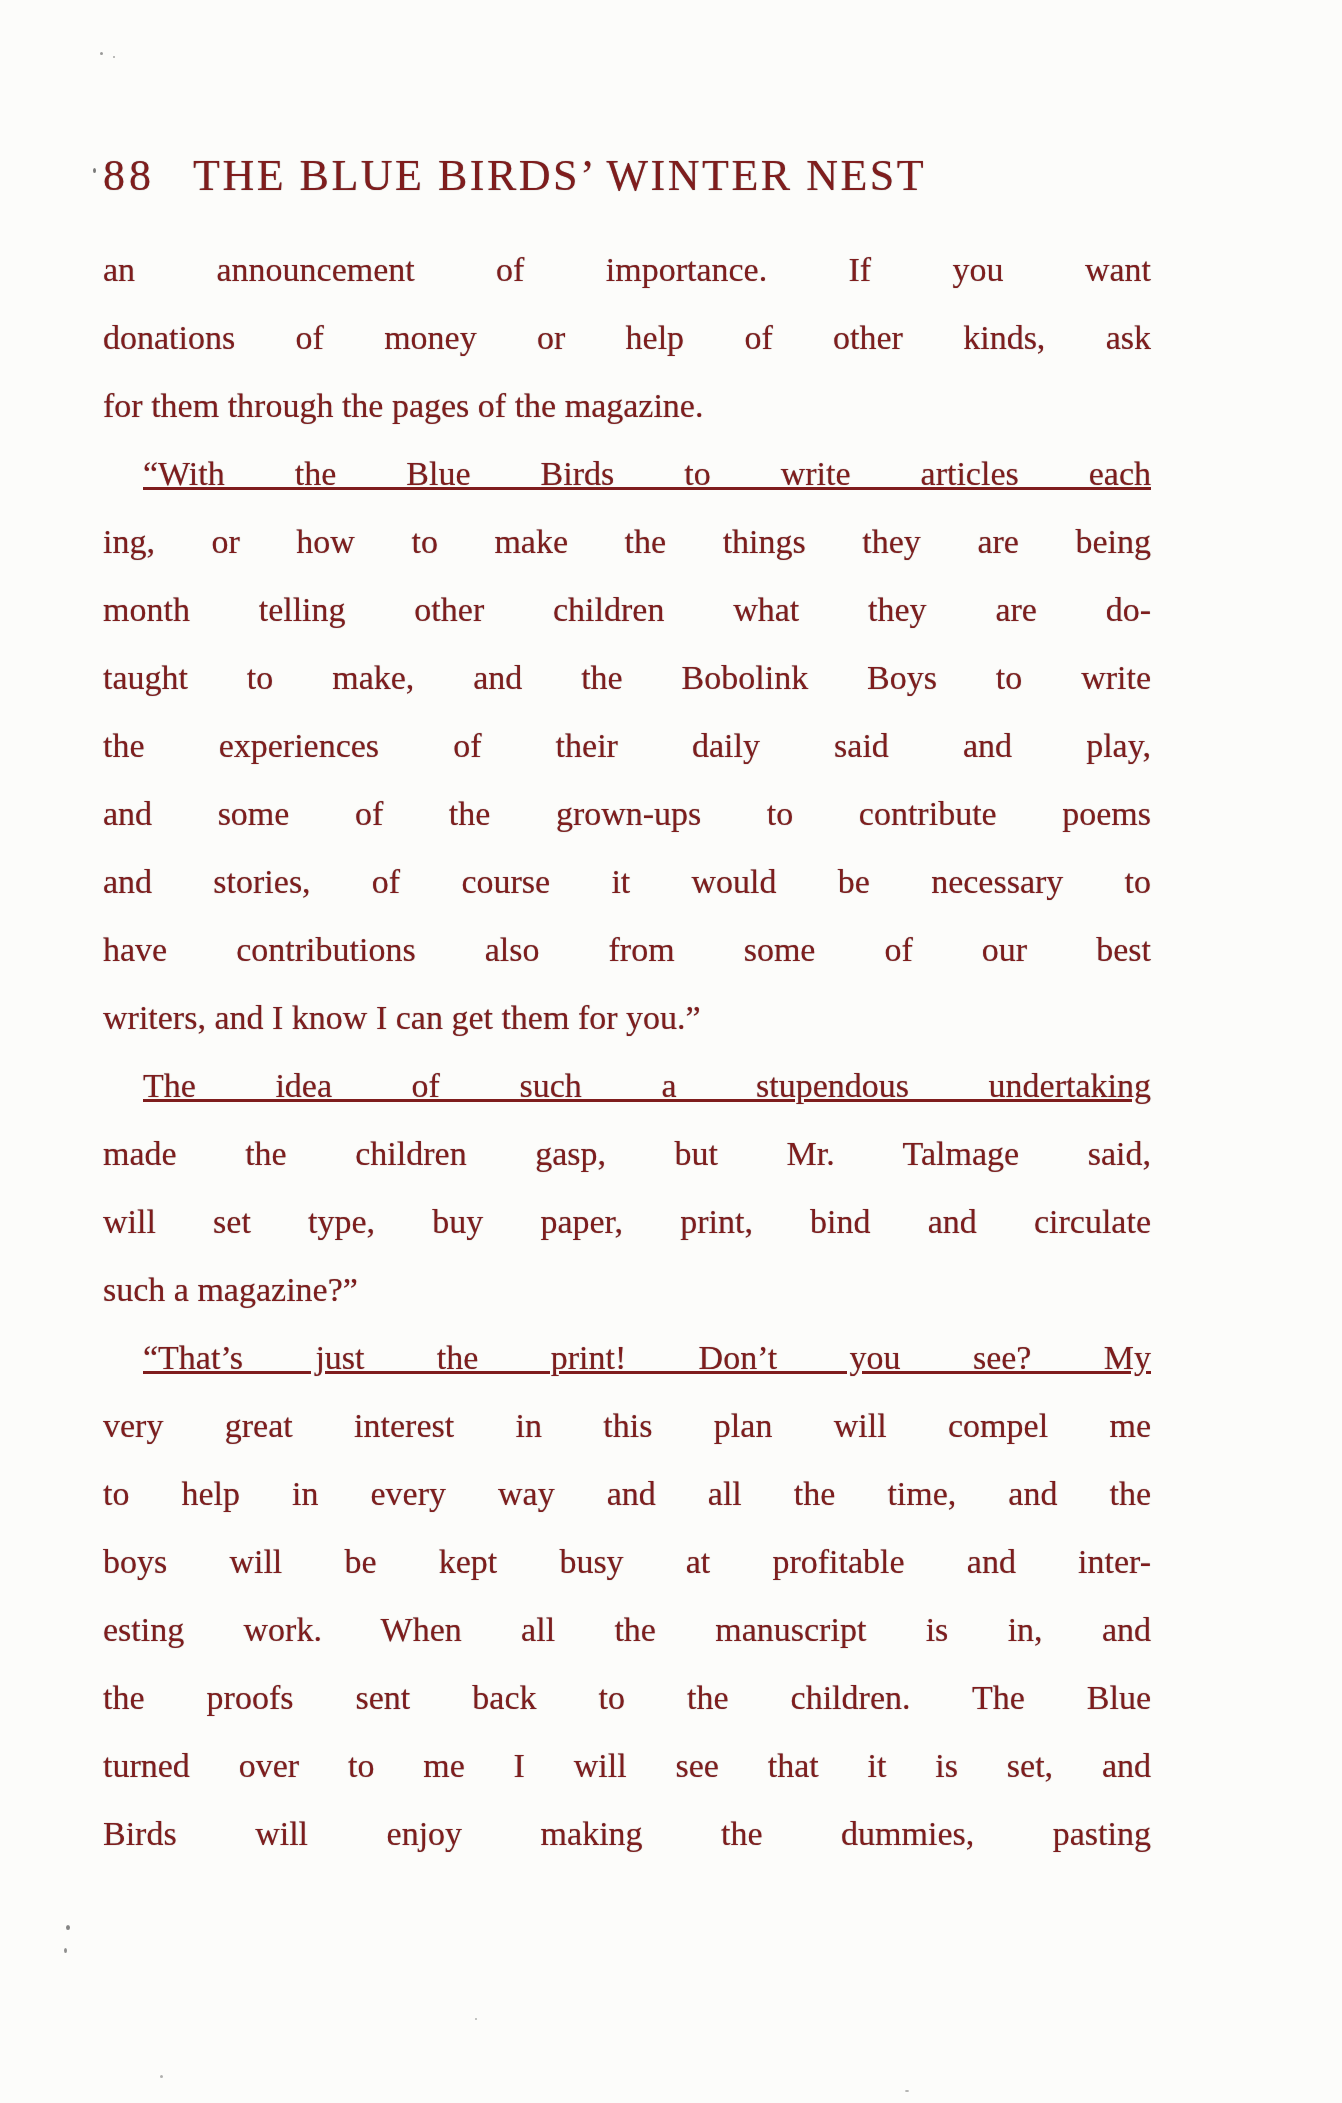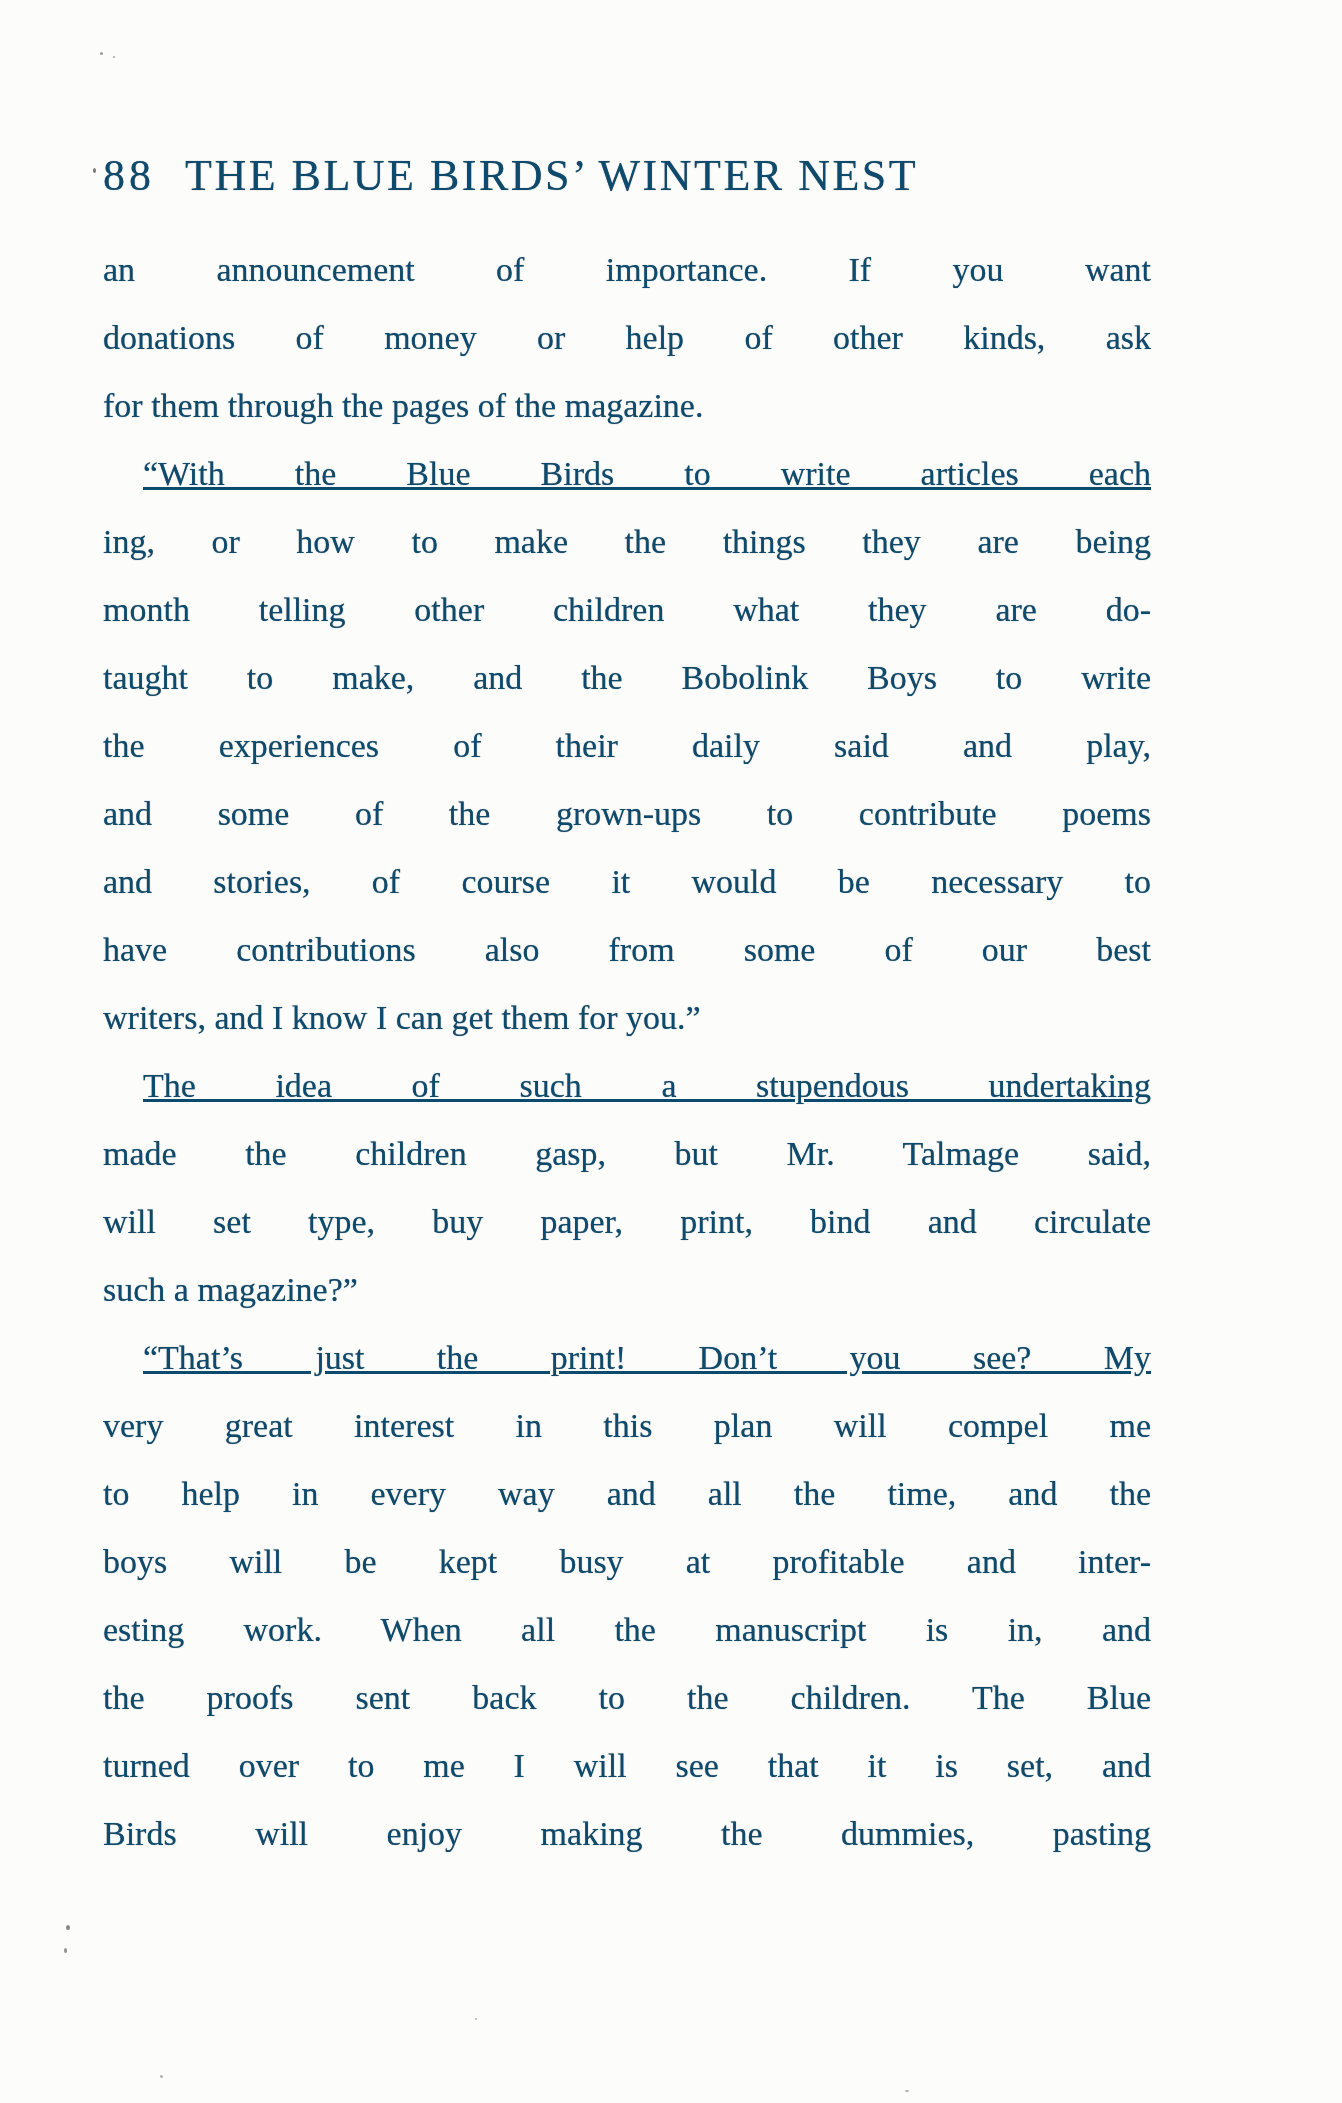--- a/index.html
+++ b/index.html
@@ -9,40 +9,41 @@
   body {
     width: 1342px;
     height: 2103px;
     background: #fbfbf9;
   }
   .page {
     position: relative;
     width: 1342px;
     height: 2103px;
     background: #fcfcfa;
-    color: #0c4a6e;
+    color: #7f1d1d;
     font-family: "Liberation Serif", "DejaVu Serif", serif;
     overflow: hidden;
   }
   .running-head {
     position: absolute;
     left: 103px;
     top: 150px;
     display: flex;
     align-items: baseline;
     white-space: nowrap;
     font-size: 44px;
     text-shadow: 0 0 1px rgba(10,10,10,.55);
   }
   .pagenum {
     letter-spacing: 4px;
     margin-right: 30px;
   }
   .head-title {
     letter-spacing: 2.5px;
+    margin-left: 8px;
   }
   .body-text {
     position: absolute;
     left: 103px;
     top: 236px;
     width: 1048px;
     font-size: 34px;
     line-height: 68px;
     text-shadow: 0 0 1px rgba(10,10,10,.5);
   }

